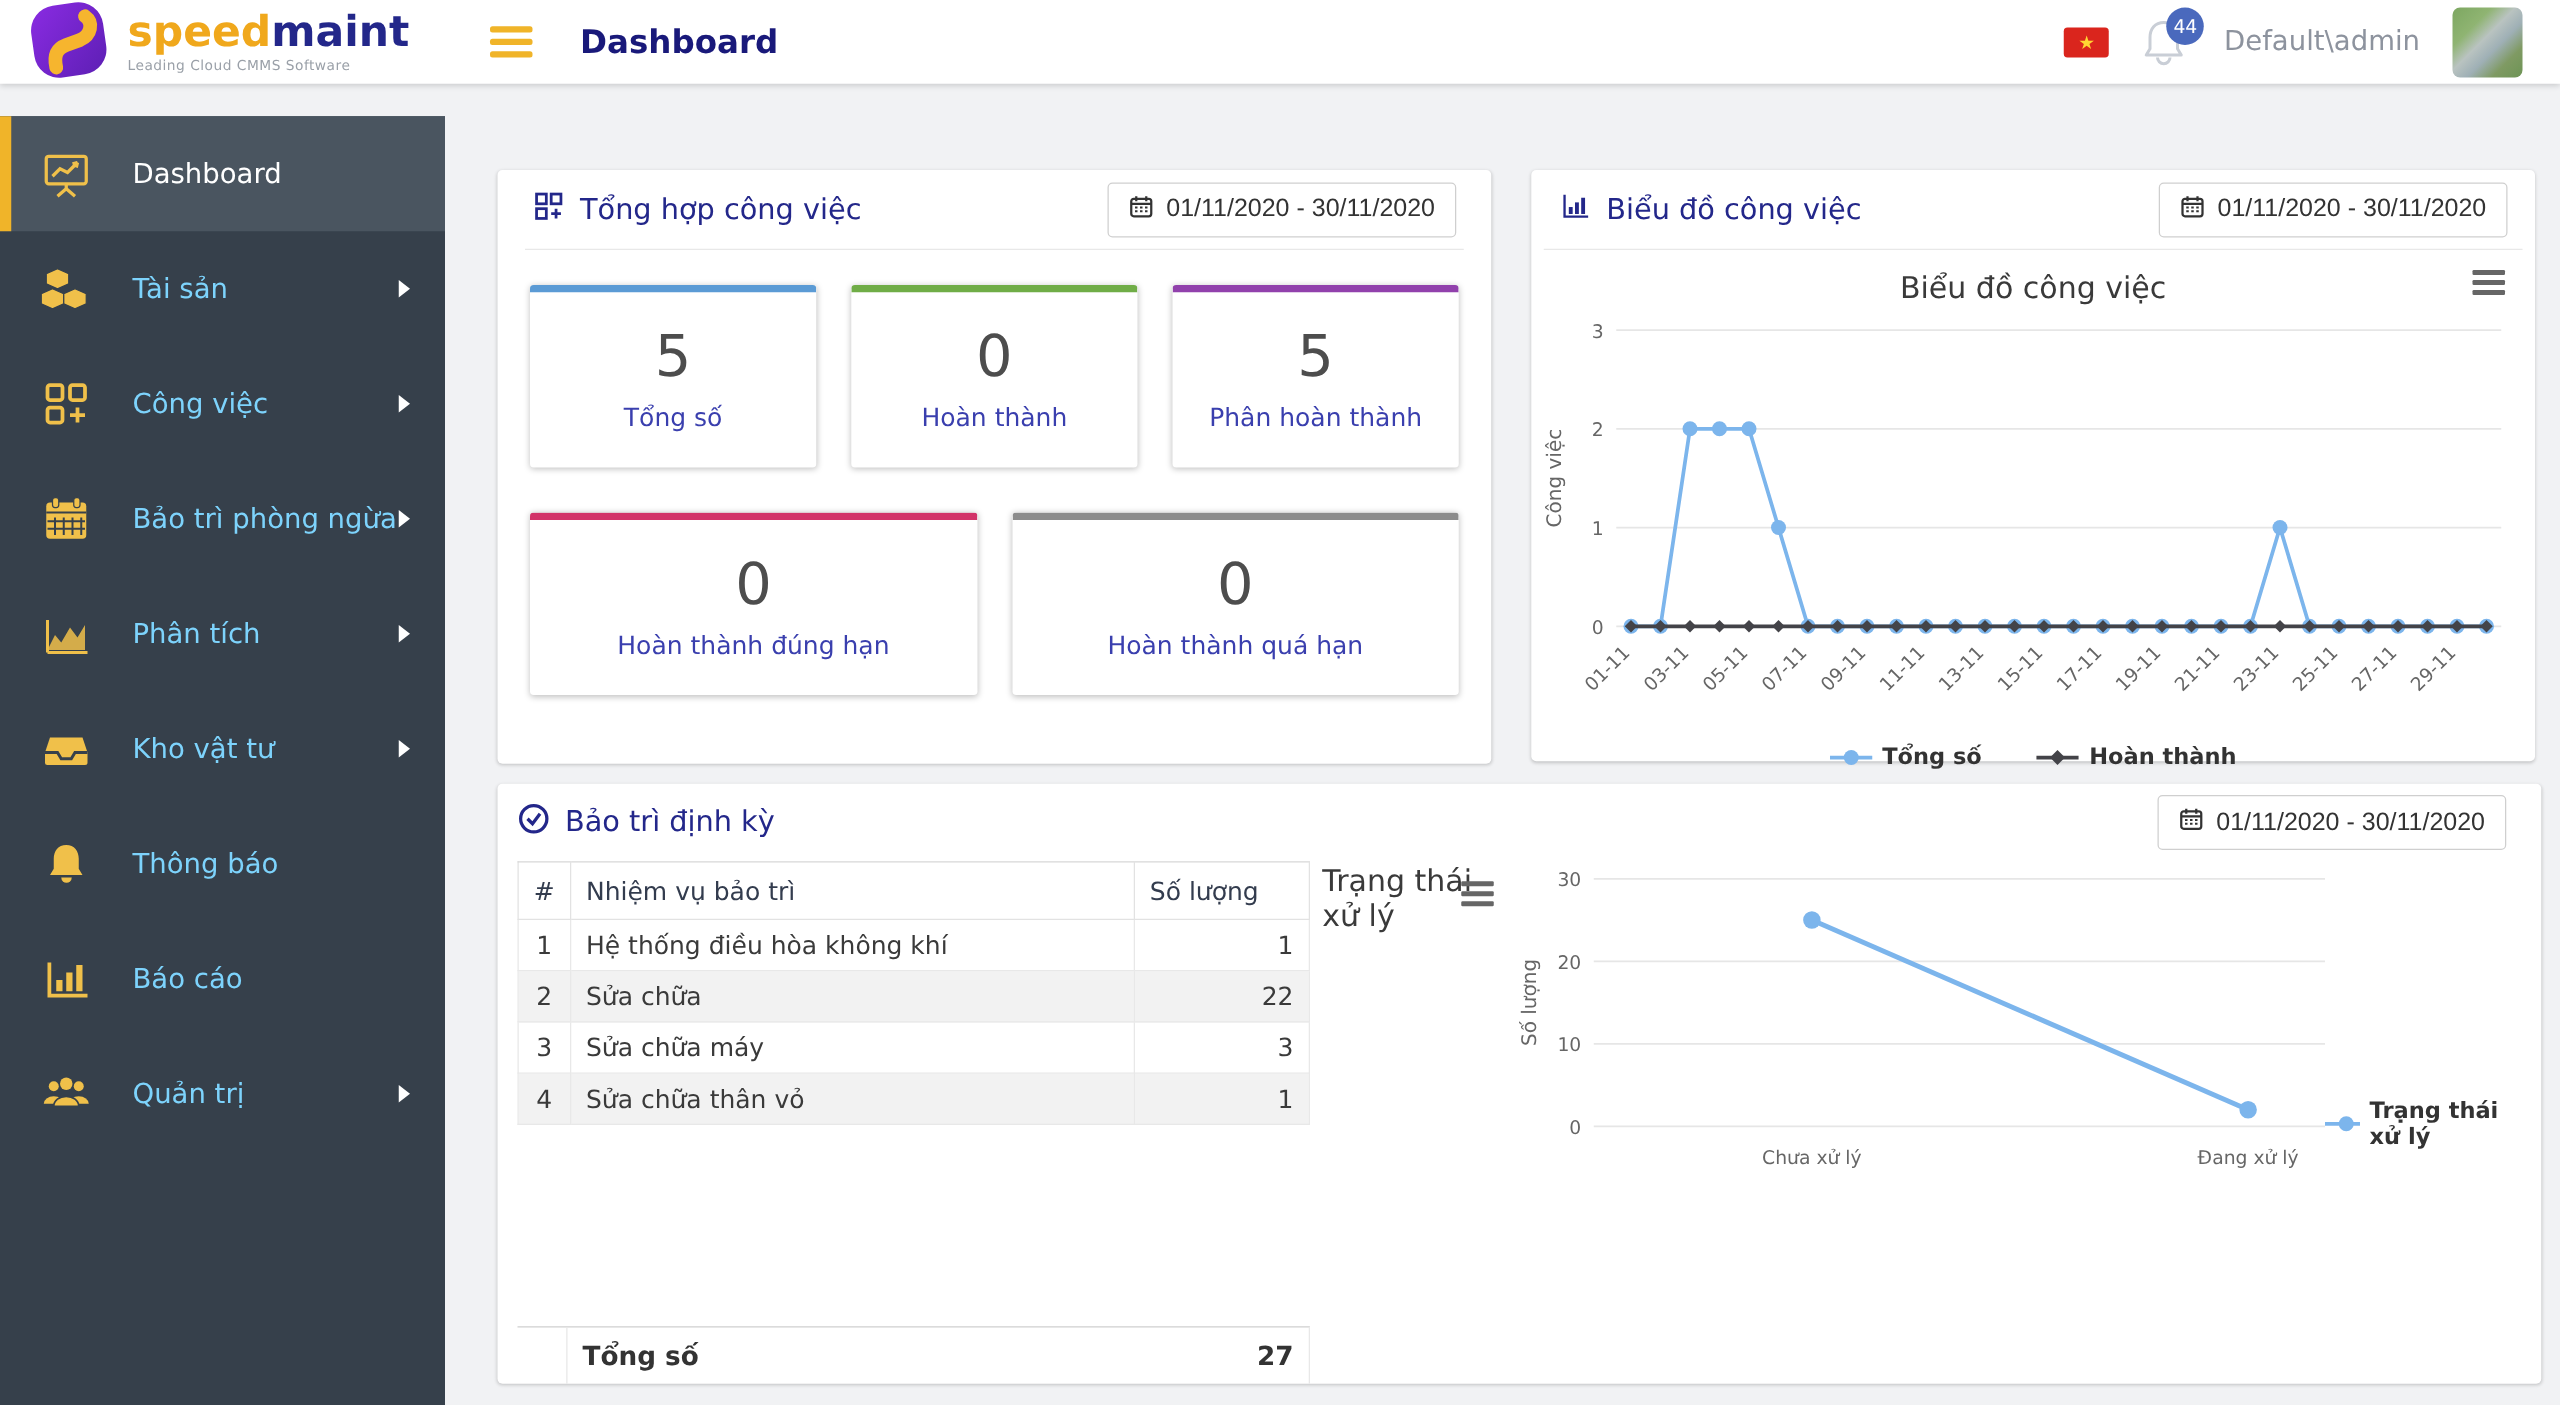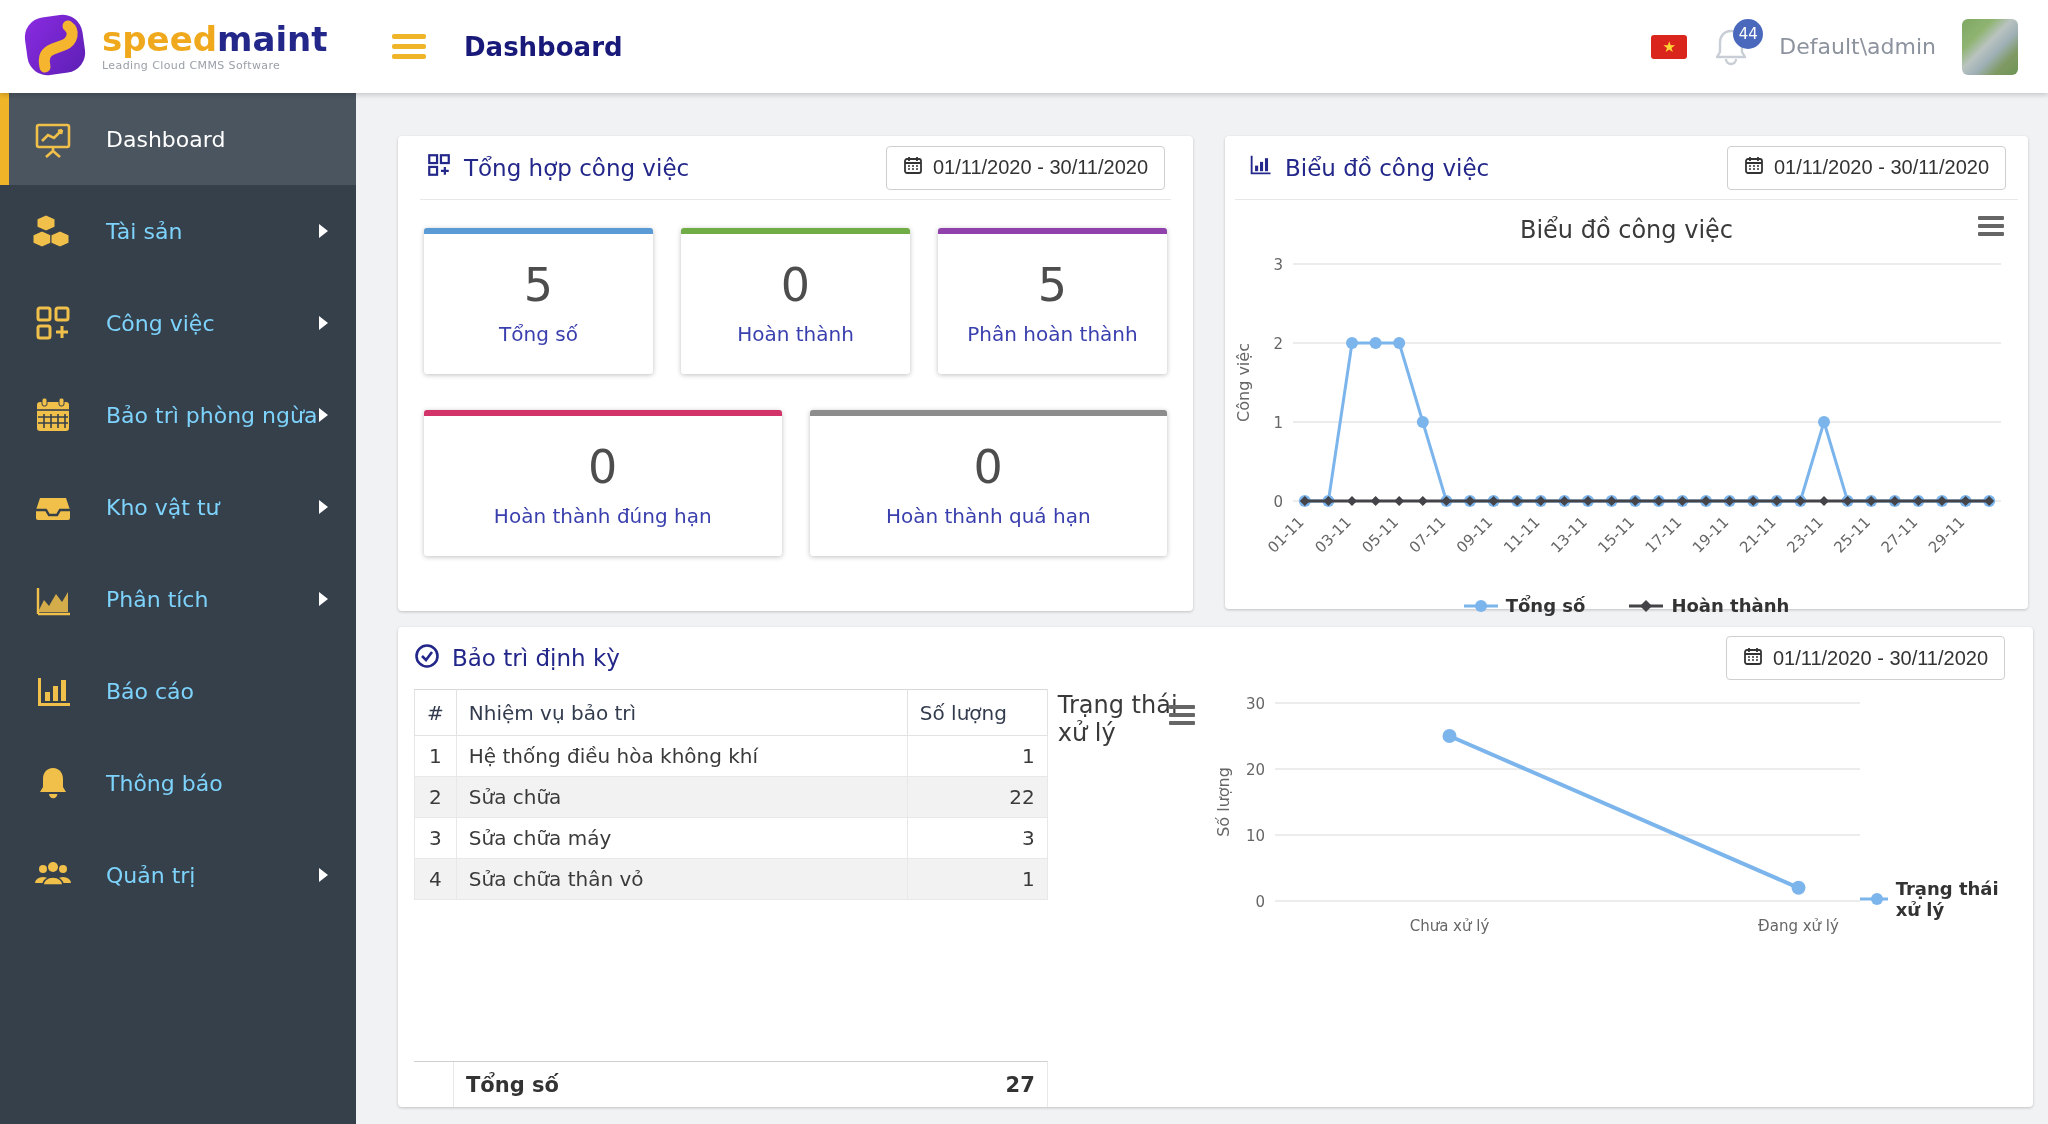--- a/index.html
+++ b/index.html
@@ -1,20 +1,20 @@
 <!DOCTYPE html>
 <html><head>
 <meta charset="utf-8">
 <style>
   * { margin:0; padding:0; box-sizing:border-box; }
   html,body { font-family:"DejaVu Sans","Liberation Sans",sans-serif; background:#e9eaec; }
   .app { position:relative; width:2048px; height:1124px; background:#f1f2f4; overflow:hidden; }
 
   
-  .topbar { position:absolute; top:0; left:0; width:2048px; height:93px; background:#ffffff;
+  .topbar { position:absolute; top:0; left:0; width:2048px; height:67px; background:#ffffff;
             box-shadow:0 2px 5px rgba(0,0,0,.18); display:flex; align-items:center; z-index:20; }
   .logo-area { width:356px; display:flex; align-items:center; padding-left:22px; gap:14px; }
   .logo-text .brand { font-size:34px; font-weight:bold; line-height:1; }
   .brand .b1 { color:#f0a81c; }
   .brand .b2 { color:#23278a; }
   .logo-text .tagline { font-size:11px; color:#9aa0a8; margin-top:3px; letter-spacing:.4px; }
   .hamburger { width:34px; display:flex; flex-direction:column; gap:5px; margin-left:36px; cursor:pointer; }
   .hamburger span { display:block; height:5px; border-radius:2px; background:#f0b429; }
   .page-title { font-size:26px; font-weight:bold; color:#19197a; margin-left:38px; }
   .topbar-right { margin-left:auto; display:flex; align-items:center; gap:26px; padding-right:30px; }
@@ -188,60 +188,60 @@
             <path d="M6 23 h30 M6 29 h30"></path>
           </g>
         </svg>
       </span>
       <span>Bảo trì phòng ngừa</span>
       <span class="chev"></span>
     </div>
 
     <div class="side-item">
       <span class="s-icon">
+        <svg width="42" height="42" viewBox="0 0 42 42">
+          <path d="M6 36 V10 M6 36 H38" stroke="#f0c04a" stroke-width="2.4" fill="none"></path>
+          <path d="M6 34 L12 22 L17 28 L24 16 L30 24 L36 14 V34 Z" fill="#f0c04a" opacity=".85"></path>
+        </svg>
+      </span>
+      <span>Phân tích</span>
+      <span class="chev"></span>
+    </div>
+
+    <div class="side-item">
+      <span class="s-icon">
         <svg width="42" height="42" viewBox="0 0 42 42" fill="#f0c04a">
           <path d="M8 12 h26 l4 12 v8 a2 2 0 0 1 -2 2 h-30 a2 2 0 0 1 -2 -2 v-8 Z"></path>
           <path d="M4 24 h10 l3 5 h8 l3 -5 h10" fill="none" stroke="#36404b" stroke-width="2.4"></path>
         </svg>
       </span>
       <span>Kho vật tư</span>
       <span class="chev"></span>
     </div>
 
     <div class="side-item">
       <span class="s-icon">
-        <svg width="42" height="42" viewBox="0 0 42 42">
-          <path d="M6 36 V10 M6 36 H38" stroke="#f0c04a" stroke-width="2.4" fill="none"></path>
-          <path d="M6 34 L12 22 L17 28 L24 16 L30 24 L36 14 V34 Z" fill="#f0c04a" opacity=".85"></path>
-        </svg>
-      </span>
-      <span>Phân tích</span>
-      <span class="chev"></span>
+        <svg width="40" height="40" viewBox="0 0 40 40" fill="#f0c04a">
+          <path d="M20 5 C13.5 5 10 10 10 16 L10 24 L7 29 L33 29 L30 24 L30 16 C30 10 26.5 5 20 5 Z"></path>
+          <path d="M16 31 a4.2 4.2 0 0 0 8.4 0 Z"></path>
+        </svg>
+      </span>
+      <span>Thông báo</span>
     </div>
 
     <div class="side-item">
       <span class="s-icon">
         <svg width="42" height="42" viewBox="0 0 42 42" fill="#f0c04a">
           <path d="M6 8 V36 H38 V33 H9 V8 Z"></path>
           <rect x="13" y="22" width="5" height="9"></rect>
           <rect x="21" y="16" width="5" height="15"></rect>
           <rect x="29" y="10" width="5" height="21"></rect>
         </svg>
       </span>
       <span>Báo cáo</span>
-    </div>
-
-    <div class="side-item">
-      <span class="s-icon">
-        <svg width="40" height="40" viewBox="0 0 40 40" fill="#f0c04a">
-          <path d="M20 5 C13.5 5 10 10 10 16 L10 24 L7 29 L33 29 L30 24 L30 16 C30 10 26.5 5 20 5 Z"></path>
-          <path d="M16 31 a4.2 4.2 0 0 0 8.4 0 Z"></path>
-        </svg>
-      </span>
-      <span>Thông báo</span>
     </div>
 
     <div class="side-item">
       <span class="s-icon">
         <svg width="44" height="44" viewBox="0 0 44 44" fill="#f0c04a">
           <circle cx="12" cy="16" r="4"></circle>
             <circle cx="32" cy="16" r="4"></circle>
             <circle cx="22" cy="14" r="5"></circle>
           <path d="M4 30 a8 6 0 0 1 16 0 Z"></path>
             <path d="M24 30 a8 6 0 0 1 16 0 Z"></path>

